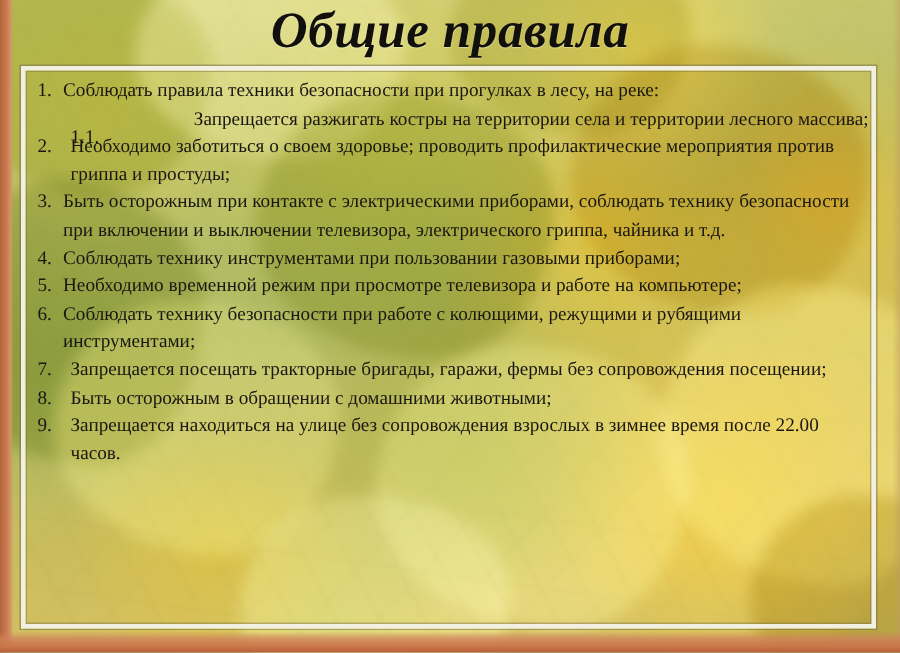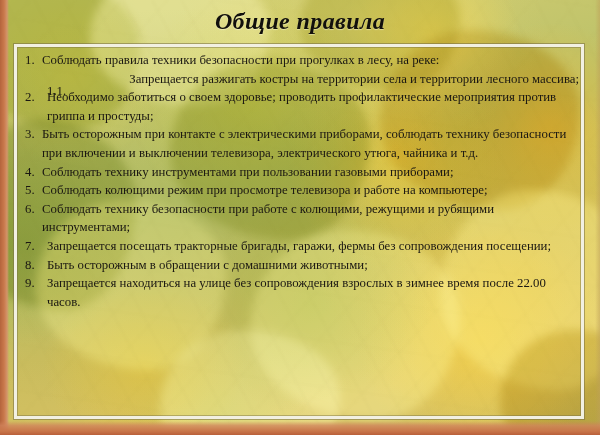--- a/index.html
+++ b/index.html
@@ -79,21 +79,21 @@
     right: 0; top: 0;
     width: 5px; height: 435px;
     background: linear-gradient(270deg, rgba(190,160,90,0.55) 0%, rgba(190,160,90,0) 100%);
   }
   
   .title {
     position: absolute;
     left: 0; top: 1px;
     width: 600px;
     text-align: center;
-    font-size: 24px;
+    font-size: 34px;
     line-height: 40px;
     font-weight: bold;
     font-style: italic;
     color: #12100c;
     letter-spacing: 0.4px;
     text-shadow: 0 1px 1px rgba(255,255,235,0.45);
   }
   
   .frame {
     position: absolute;
@@ -181,29 +181,29 @@
         <div class="sub">
           <span class="num">1.1.</span>
           <span class="cont"><span class="txt">Запрещается разжигать костры на территории села и территории лесного массива;</span></span>
         </div>
         <div class="item wide">
           <span class="num">2.</span>
           <span class="cont"><span class="txt">Необходимо заботиться о своем здоровье; проводить профилактические мероприятия против гриппа и простуды;</span></span>
         </div>
         <div class="item">
           <span class="num">3.</span>
-          <span class="cont"><span class="txt">Быть осторожным при контакте с электрическими приборами, соблюдать технику безопасности при включении и выключении телевизора, электрического утюга, чайника и т.д.</span></span>
+          <span class="cont"><span class="txt">Быть осторожным при контакте с электрическими приборами, соблюдать технику безопасности при включении и выключении телевизора, электрического гриппа, чайника и т.д.</span></span>
         </div>
         <div class="item">
           <span class="num">4.</span>
           <span class="cont"><span class="txt">Соблюдать технику инструментами при пользовании газовыми приборами;</span></span>
         </div>
         <div class="item">
           <span class="num">5.</span>
-          <span class="cont"><span class="txt">Соблюдать колющими режим при просмотре телевизора и работе на компьютере;</span></span>
+          <span class="cont"><span class="txt">Необходимо временной режим при просмотре телевизора и работе на компьютере;</span></span>
         </div>
         <div class="item">
           <span class="num">6.</span>
           <span class="cont"><span class="txt">Соблюдать технику безопасности при работе с колющими, режущими и рубящими инструментами;</span></span>
         </div>
         <div class="item wide">
           <span class="num">7.</span>
           <span class="cont"><span class="txt">Запрещается посещать тракторные бригады, гаражи, фермы без сопровождения посещении;</span></span>
         </div>
         <div class="item wide">

